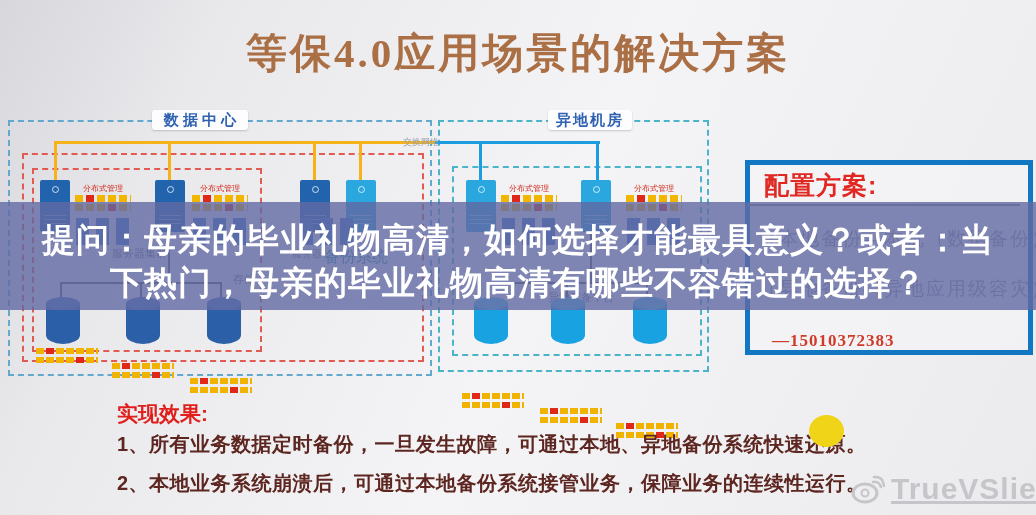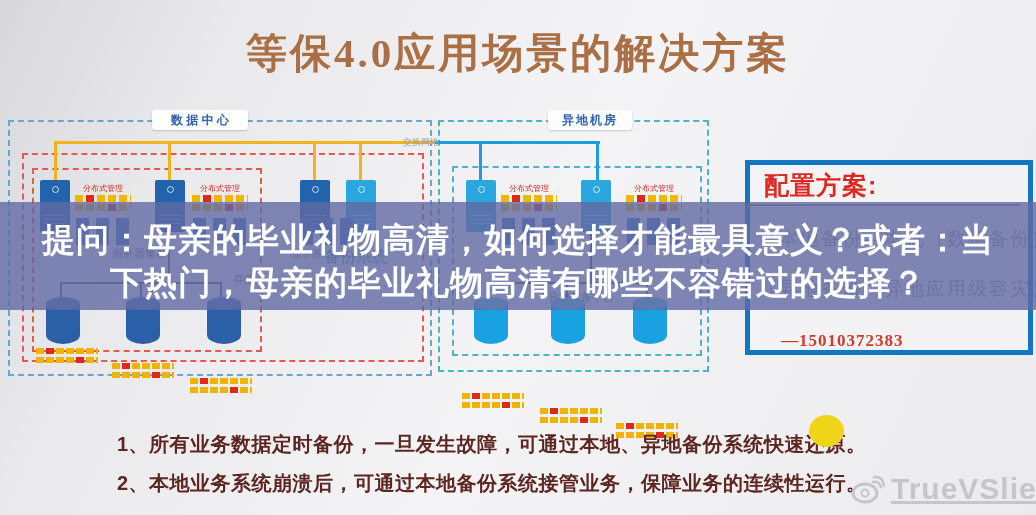--- a/index.html
+++ b/index.html
@@ -15,21 +15,21 @@
     font-family:"Liberation Serif",serif;font-weight:700;font-size:41px;
     color:#ab6f45;letter-spacing:3px;
   }
   
   .dash{border:2px dashed #62a8cf;background:transparent;}
   .dash.red{border:2px dashed #e25b52;}
   .dash.teal{border:2px dashed #4cb4c9;}
   
   .tab{
     background:#fdfdfe;border-radius:3px;box-shadow:0 1px 2px rgba(0,0,0,.18);
-    color:#2e62b0;font-size:12px;font-weight:700;text-align:center;line-height:20px;height:20px;
+    color:#2e62b0;font-size:15px;font-weight:700;text-align:center;line-height:20px;height:20px;
   }
   
   .yline{background:#f6b21b;}
   .bline{background:#1b9de0;}
   .gline{background:#5a5a66;}
   
   .server{width:30px;height:52px;background:#2263ad;border-radius:2px;}
   .server::before{content:"";position:absolute;left:50%;top:6px;width:5px;height:5px;margin-left:-3px;
     border:1px solid rgba(255,255,255,.75);border-radius:50%;}
   .server::after{content:"";position:absolute;left:4px;right:4px;bottom:5px;height:12px;
@@ -167,26 +167,27 @@
   <div class="abs ystrip" style="left:190px;top:348px;"></div>
   <div class="abs ystrip" style="left:462px;top:348px;"></div>
   <div class="abs ystrip" style="left:540px;top:348px;"></div>
   <div class="abs ystrip" style="left:616px;top:348px;"></div>
 
   <div class="abs cfgbox"></div>
   <div class="abs cfghead">配置方案:</div>
   <div class="abs cfgrule"></div>
   <div class="abs cfgline" style="left:758px;top:226px;">（本地备份—本机（数据备份）</div>
   <div class="abs cfgline" style="left:758px;top:276px;">（异地备份—异地应用级容灾）</div>
-  <div class="abs contact" style="left:772px;top:331px;letter-spacing:1px;margin-left:9px;">—15010372383</div>
+  <div class="abs contact" style="left:772px;top:331px;letter-spacing:1px;">—15010372383</div>
 
   <div class="abs band"></div>
   <div class="abs qline" style="top:261px;">下热门，母亲的毕业礼物高清有哪些不容错过的选择？</div>
   <div class="abs qline" style="top:218px;">提问：母亲的毕业礼物高清，如何选择才能最具意义？或者：当</div>
 
+  <div class="abs reshead">实现效果:</div>
   <div class="abs resitem" style="top:431px;">1、所有业务数据定时备份，一旦发生故障，可通过本地、异地备份系统快速还原。</div>
   <div class="abs resitem" style="top:470px;">2、本地业务系统崩溃后，可通过本地备份系统接管业务，保障业务的连续性运行。</div>
 
   <div class="abs ydot"></div>
 
   <div class="abs wmark">
     <svg width="34" height="30" viewBox="0 0 34 30">
       <ellipse cx="14" cy="19" rx="12" ry="9" fill="none" stroke="#c6c6ca" stroke-width="3"></ellipse>
       <circle cx="14" cy="19" r="3.5" fill="none" stroke="#c6c6ca" stroke-width="2"></circle>
       <path d="M22 8 q6 -1 8 5" fill="none" stroke="#c6c6ca" stroke-width="2.5" stroke-linecap="round"></path>

